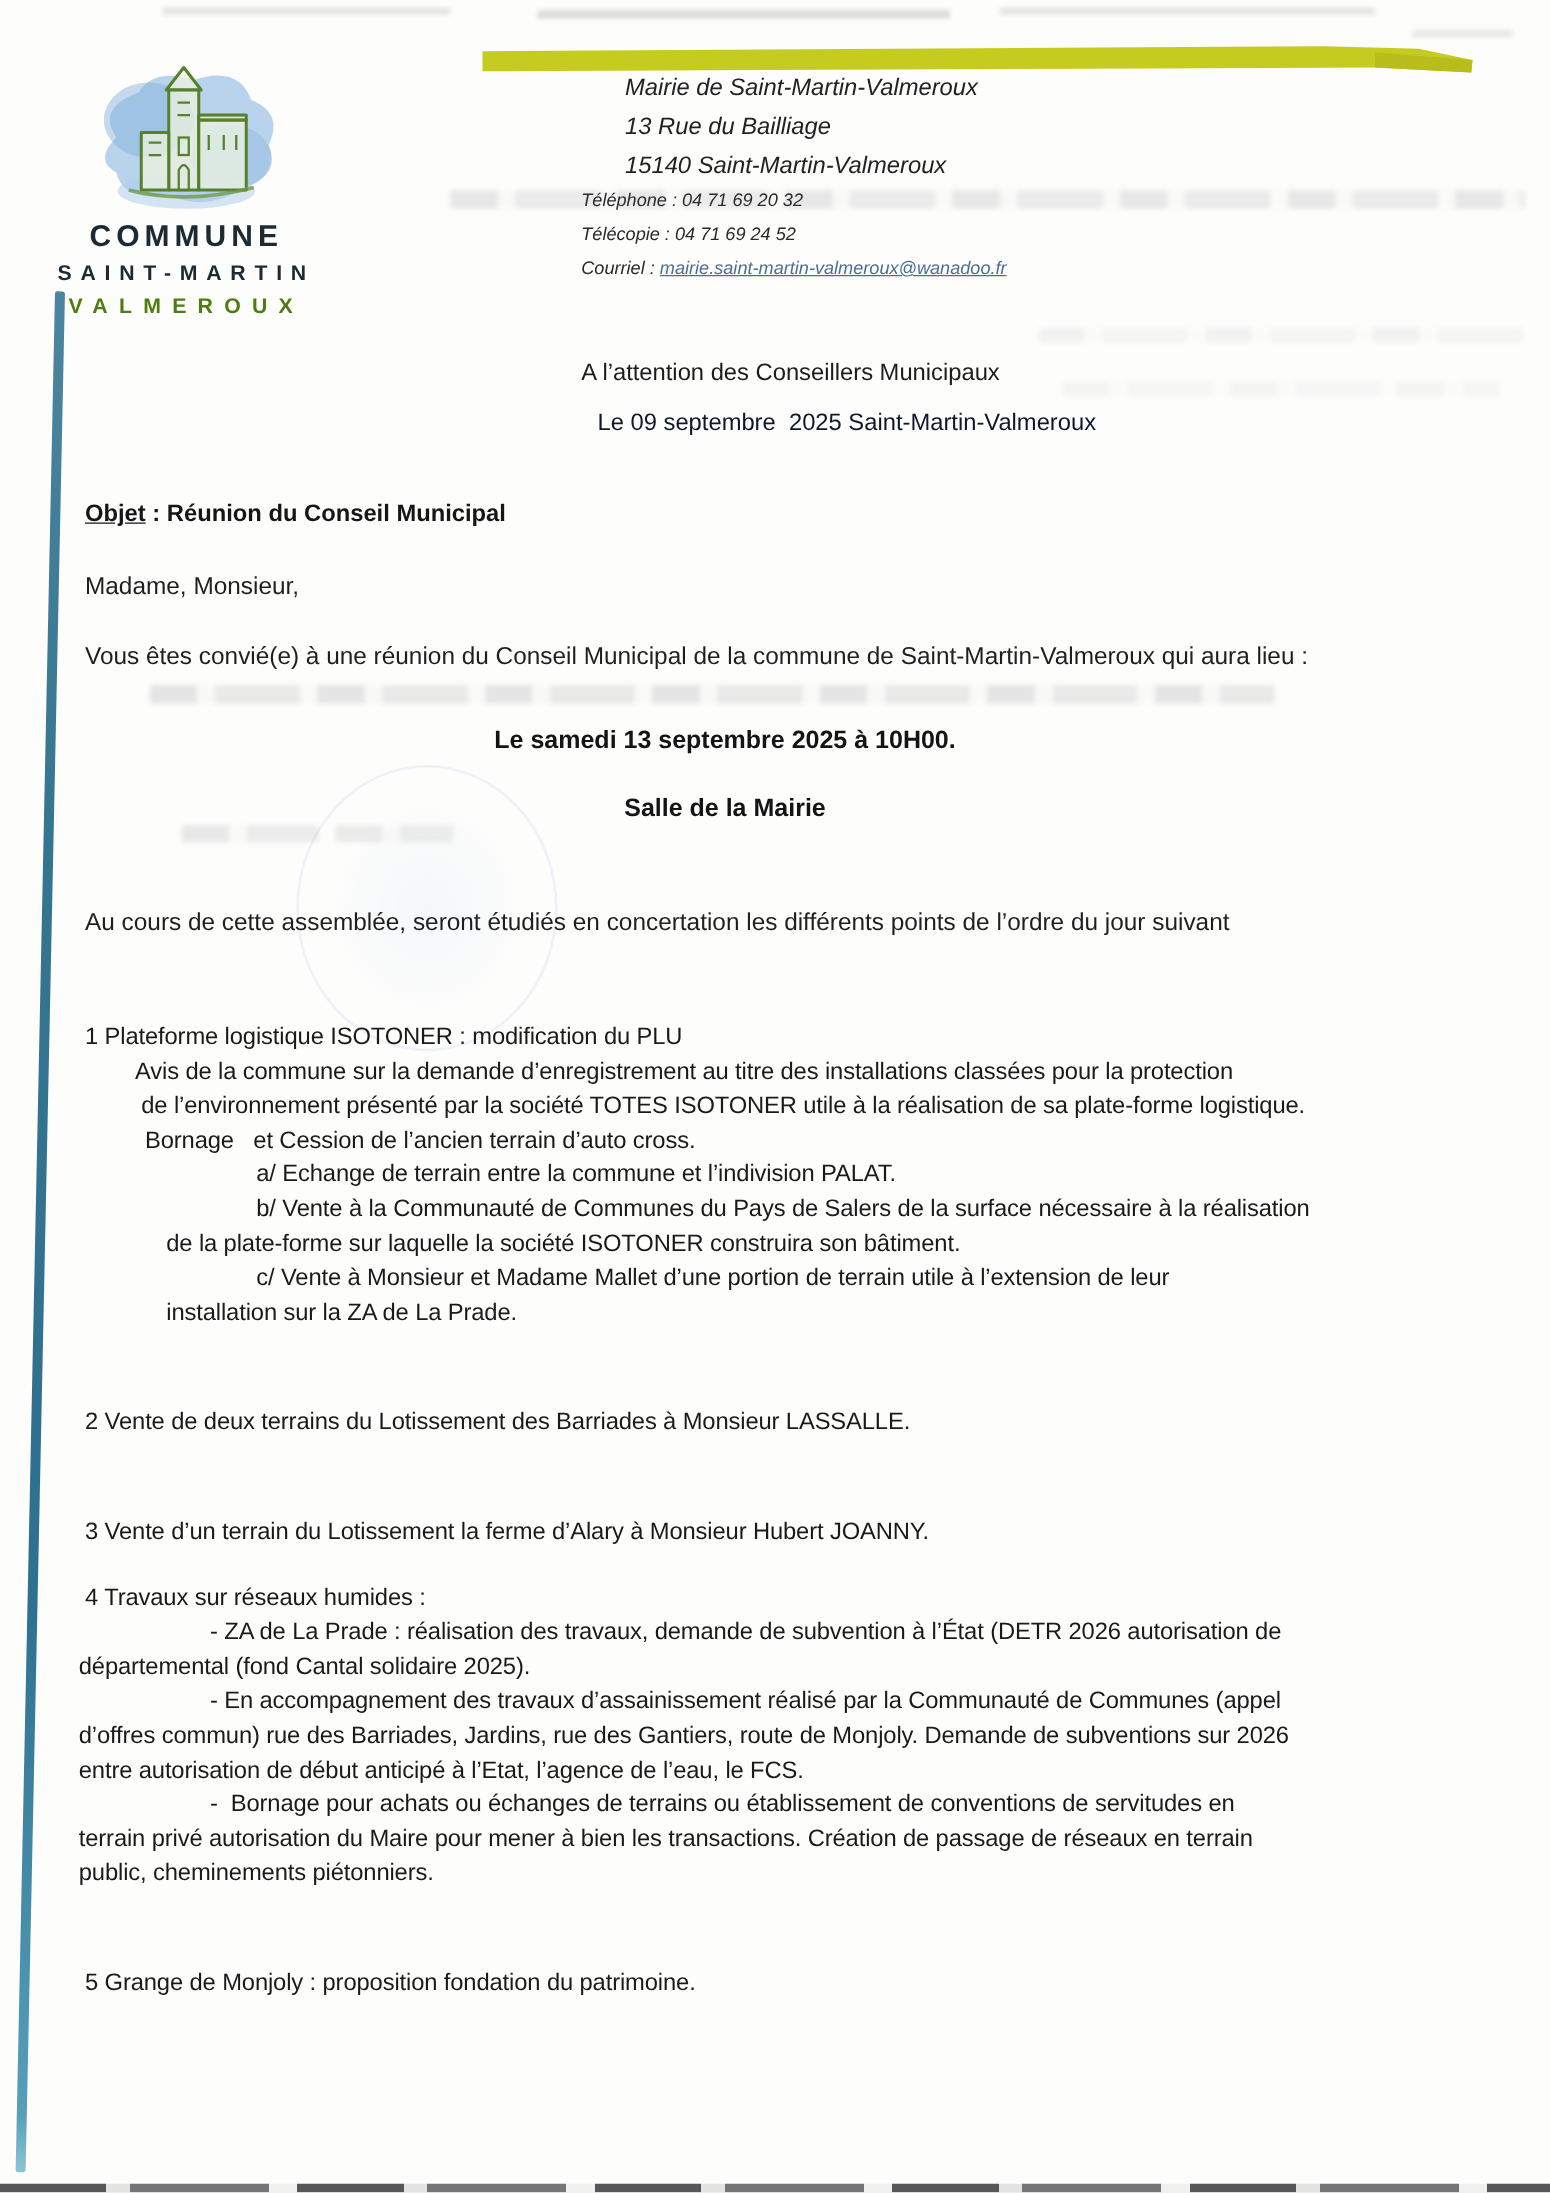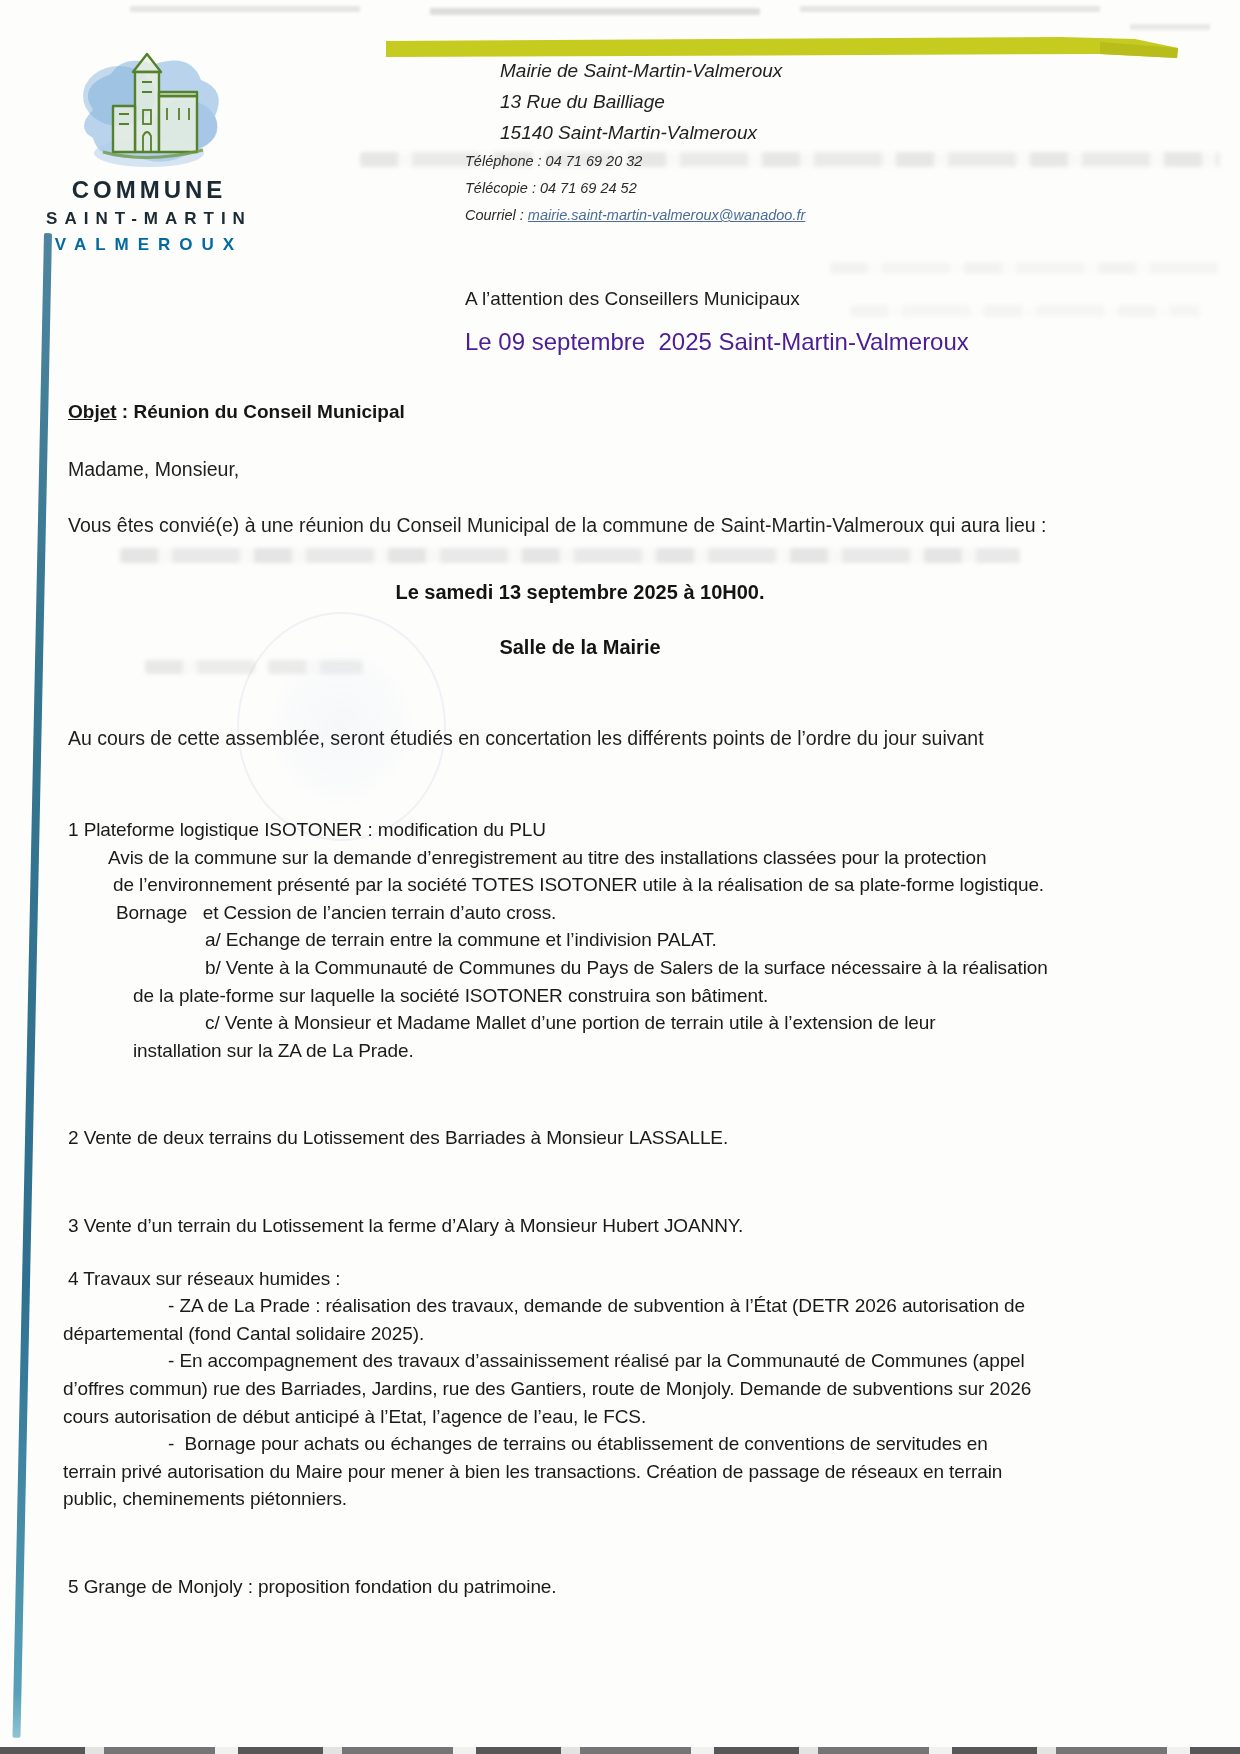--- a/index.html
+++ b/index.html
@@ -33,31 +33,31 @@
     position:absolute; left:0; bottom:0; width:1240px; height:7px;
     background:repeating-linear-gradient(90deg, rgba(45,45,48,.8) 0 85px, rgba(45,45,48,.12) 85px 104px, rgba(45,45,48,.65) 104px 215px, rgba(45,45,48,.06) 215px 238px);
     filter:blur(.4px);
   }
 
   
   .logo-block { position:absolute; left:40px; top:48px; width:218px; text-align:center; }
   .logo-art { width:172px; height:126px; margin:0 auto; display:block; }
   .org-1 { margin-top:2px; font-size:24px; font-weight:700; letter-spacing:4px; color:#1c2a33; }
   .org-2 { margin-top:5px; font-size:17px; font-weight:700; letter-spacing:7px; color:#1c2a33; }
-  .org-3 { margin-top:6px; font-size:17px; font-weight:700; letter-spacing:9px; color:#0369a1; }
+  .org-3 { margin-top:6px; font-size:17px; font-weight:700; letter-spacing:9px; color:#4d7c0f; }
 
   
   .sender { position:absolute; left:465px; top:55px; font-style:italic; }
   .sender .big { font-size:19px; line-height:31px; color:#222;margin-left:35px; }
   .sender .small { font-size:14.5px; line-height:27px; color:#2a2a2a; }
   .email-link { color:#4b6d96; text-decoration:underline; cursor:pointer; }
 
   
   .attention { position:absolute; left:465px; top:288px; font-size:19px; color:#1c1c1c; }
-  .dateline  { position:absolute; left:465px; top:328px; font-size:24px; color:#4c1d95; white-space:pre; }
+  .dateline  { position:absolute; left:478px; top:328px; font-size:19px; color:#0f172a; white-space:pre; }
 
   .subject { position:absolute; left:68px; top:401px; font-size:19px; font-weight:700; color:#161616; white-space:pre; }
   .subject .u { text-decoration:underline;text-align:center; }
   .salutation { position:absolute; left:68px; top:458px; font-size:19.5px; }
   .intro { position:absolute; left:68px; top:514px; font-size:19.5px; white-space:pre; }
   .center-wrap { position:absolute; left:0; width:1160px; text-align:center; font-weight:700; font-size:20px; color:#141414; }
   .date-line  { top:581px; }
   .place-line { top:636px; }
   .agenda-intro { position:absolute; left:68px; top:727px; font-size:19.5px; }
 
@@ -162,21 +162,21 @@
       <div class="sp-2"></div>
       <div class="agline ind-item">2 Vente de deux terrains du Lotissement des Barriades à Monsieur LASSALLE.</div>
       <div class="sp-2"></div>
       <div class="agline ind-item">3 Vente d’un terrain du Lotissement la ferme d’Alary à Monsieur Hubert JOANNY.</div>
       <div class="sp-1"></div>
       <div class="agline ind-item">4 Travaux sur réseaux humides :</div>
       <div class="agline ind-dash">- ZA de La Prade : réalisation des travaux, demande de subvention à l’État (DETR 2026 autorisation de</div>
       <div class="agline ind-cont">départemental (fond Cantal solidaire 2025).</div>
       <div class="agline ind-dash">- En accompagnement des travaux d’assainissement réalisé par la Communauté de Communes (appel</div>
       <div class="agline ind-cont">d’offres commun) rue des Barriades, Jardins, rue des Gantiers, route de Monjoly. Demande de subventions sur 2026</div>
-      <div class="agline ind-cont">cours autorisation de début anticipé à l’Etat, l’agence de l’eau, le FCS.</div>
+      <div class="agline ind-cont">entre autorisation de début anticipé à l’Etat, l’agence de l’eau, le FCS.</div>
       <div class="agline ind-dash">-  Bornage pour achats ou échanges de terrains ou établissement de conventions de servitudes en</div>
       <div class="agline ind-cont">terrain privé autorisation du Maire pour mener à bien les transactions. Création de passage de réseaux en terrain</div>
       <div class="agline ind-cont">public, cheminements piétonniers.</div>
       <div class="sp-2"></div>
       <div class="agline ind-item">5 Grange de Monjoly : proposition fondation du patrimoine.</div>
     </div>
 
   <div class="bottom-edge"></div>
 </div>
 

